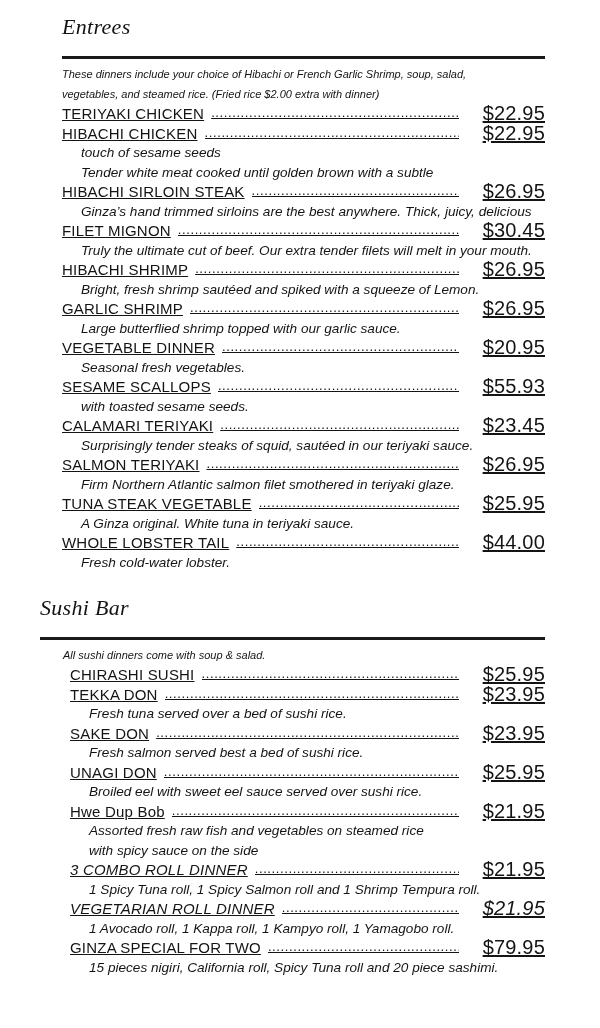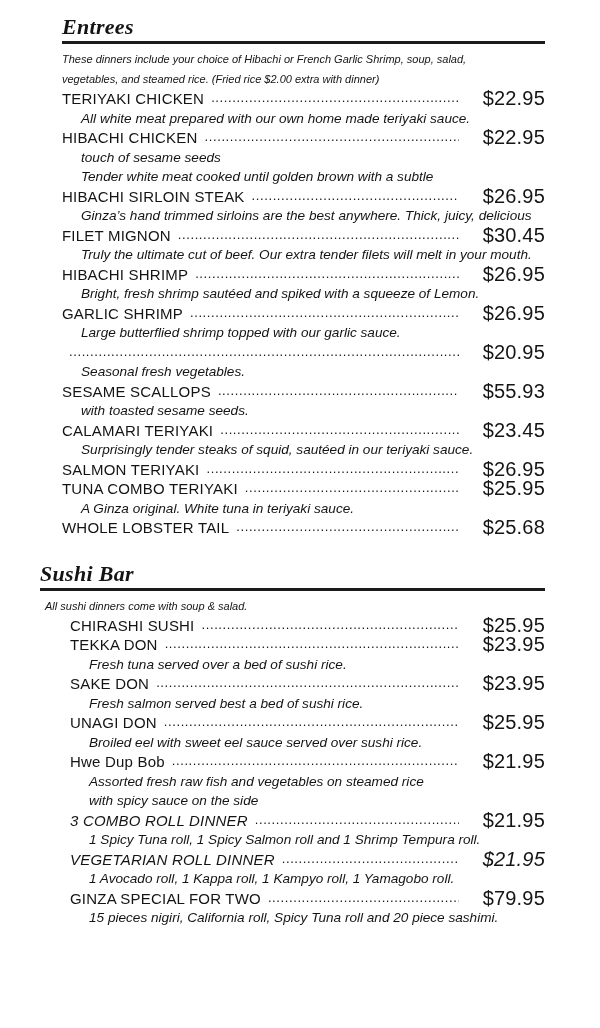--- a/index.html
+++ b/index.html
@@ -15,43 +15,44 @@
   .page { padding-top: 15px; }
 
   section.menu-section { padding-right: 55px; box-sizing: border-box; }
   section.sec-0 { padding-left: 62px; }
   section.sec-1 { padding-left: 40px; margin-top: 24px; }
 
   h2.section-title {
     margin: 0 0 5px 0;
     font-family: "Liberation Serif", serif;
     font-style: italic;
-    font-weight: bold;
+    font-weight: normal;
     font-size: 22px;
     line-height: 1.05;
     letter-spacing: 0.3px;
     border-bottom: 3px solid #1a1a1a;
-    padding-bottom: 3px;
+    padding-bottom: 18px;
   }
 
   .intro {
     font-style: italic;
     font-size: 11px;
     line-height: 20px;
     font-weight: 500;
   }
-  section.sec-1 .intro { margin-left: 5px; font-style: italic; }
+  section.sec-1 .intro { margin-left: 23px; font-style: italic; }
   section.sec-1 .item { margin-left: 30px; }
 
   .row {
     display: flex;
     align-items: flex-start;
     font-size: 15px;
     line-height: 19.5px;
     letter-spacing: 0.2px;
+    text-decoration: underline;
   }
   .name { white-space: nowrap; }
   .name.it, .price.it { font-style: italic; }
   .leader {
     flex: 1;
     overflow: hidden;
     white-space: nowrap;
     margin-left: 7px;
     margin-right: 24px;
     font-size: 13px;
@@ -80,23 +81,20 @@
           <div class="intro">These dinners include your choice of Hibachi or French Garlic Shrimp, soup, salad,</div>
           <div class="intro">vegetables, and steamed rice.  (Fried rice $2.00 extra with dinner)</div>
         </div>
     <div class="items">
   <div class="item">
     <div class="row">
       <span class="name">TERIYAKI CHICKEN</span>
       <span class="leader">................................................................................................................................................................</span>
       <span class="price">$22.95</span>
     </div>
-    <div class="descs">
-              <div class="desc">All white meat prepared with our own home made teriyaki sauce.</div>
-            </div>
   </div>
 
   <div class="item">
     <div class="row">
       <span class="name">HIBACHI CHICKEN</span>
       <span class="leader">................................................................................................................................................................</span>
       <span class="price">$22.95</span>
     </div>
     <div class="descs">
               <div class="desc">touch of sesame seeds</div>
@@ -143,20 +141,21 @@
       <span class="leader">................................................................................................................................................................</span>
       <span class="price">$26.95</span>
     </div>
     <div class="descs">
               <div class="desc">Large butterflied shrimp topped with our garlic sauce.</div>
             </div>
   </div>
 
   <div class="item">
     <div class="row">
+      <span class="name">VEGETABLE DINNER</span>
       <span class="leader">................................................................................................................................................................</span>
       <span class="price">$20.95</span>
     </div>
     <div class="descs">
               <div class="desc">Seasonal fresh vegetables.</div>
             </div>
   </div>
 
   <div class="item">
     <div class="row">
@@ -179,39 +178,45 @@
               <div class="desc">Surprisingly tender steaks of squid, sautéed in our teriyaki sauce.</div>
             </div>
   </div>
 
   <div class="item">
     <div class="row">
       <span class="name">SALMON TERIYAKI</span>
       <span class="leader">................................................................................................................................................................</span>
       <span class="price">$26.95</span>
     </div>
-  </div>
-
-  <div class="item">
-    <div class="row">
-      <span class="name">TUNA COMBO TERIYAKI</span>
+    <div class="descs">
+              <div class="desc">Firm Northern Atlantic salmon filet smothered in teriyaki glaze.</div>
+            </div>
+  </div>
+
+  <div class="item">
+    <div class="row">
+      <span class="name">TUNA STEAK VEGETABLE</span>
       <span class="leader">................................................................................................................................................................</span>
       <span class="price">$25.95</span>
     </div>
     <div class="descs">
               <div class="desc">A Ginza original.  White tuna in teriyaki sauce.</div>
             </div>
   </div>
 
   <div class="item">
     <div class="row">
       <span class="name">WHOLE LOBSTER TAIL</span>
       <span class="leader">................................................................................................................................................................</span>
-      <span class="price">$25.68</span>
-    </div>
+      <span class="price">$44.00</span>
+    </div>
+    <div class="descs">
+              <div class="desc">Fresh cold-water lobster.</div>
+            </div>
   </div>
 </div>
   </section>
 
   <section class="menu-section sec-1">
     <h2 class="section-title">Sushi Bar</h2>
     <div class="intro-block">
           <div class="intro">All sushi dinners come with soup &amp; salad.</div>
         </div>
     <div class="items">

